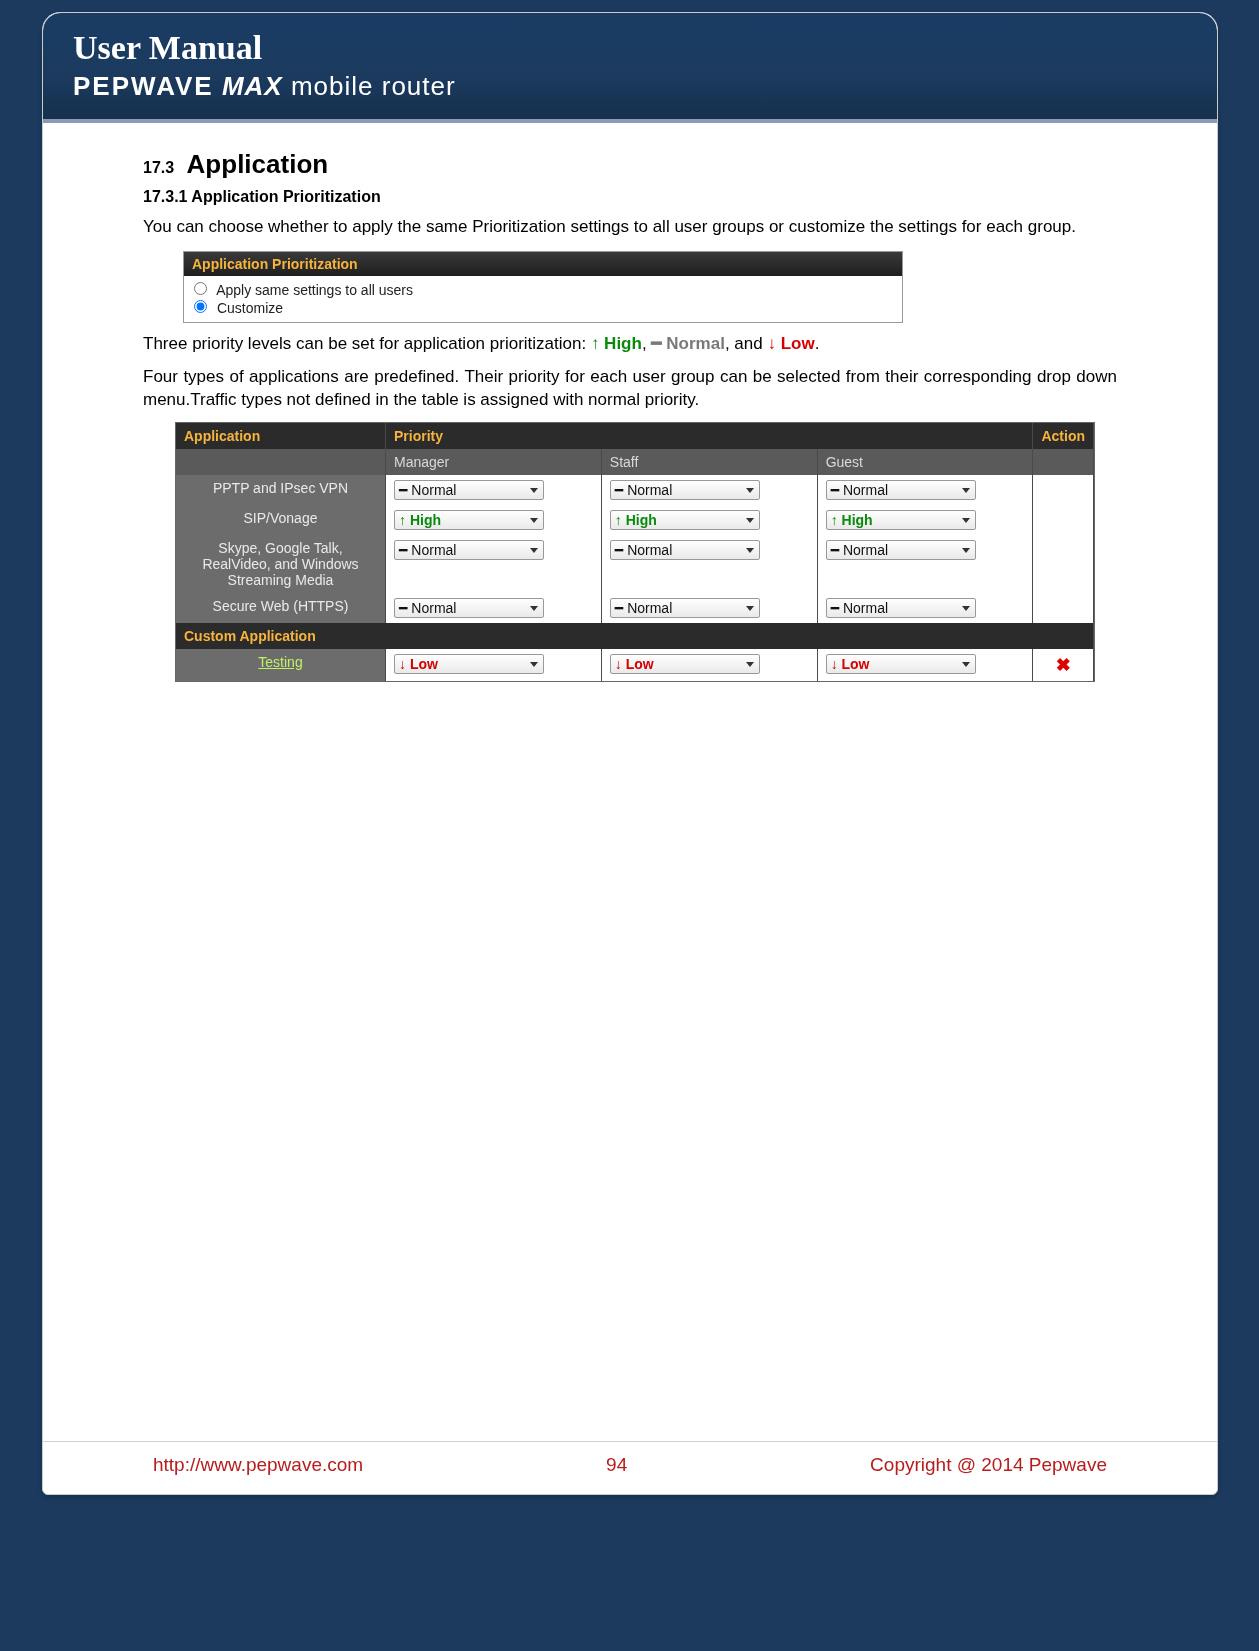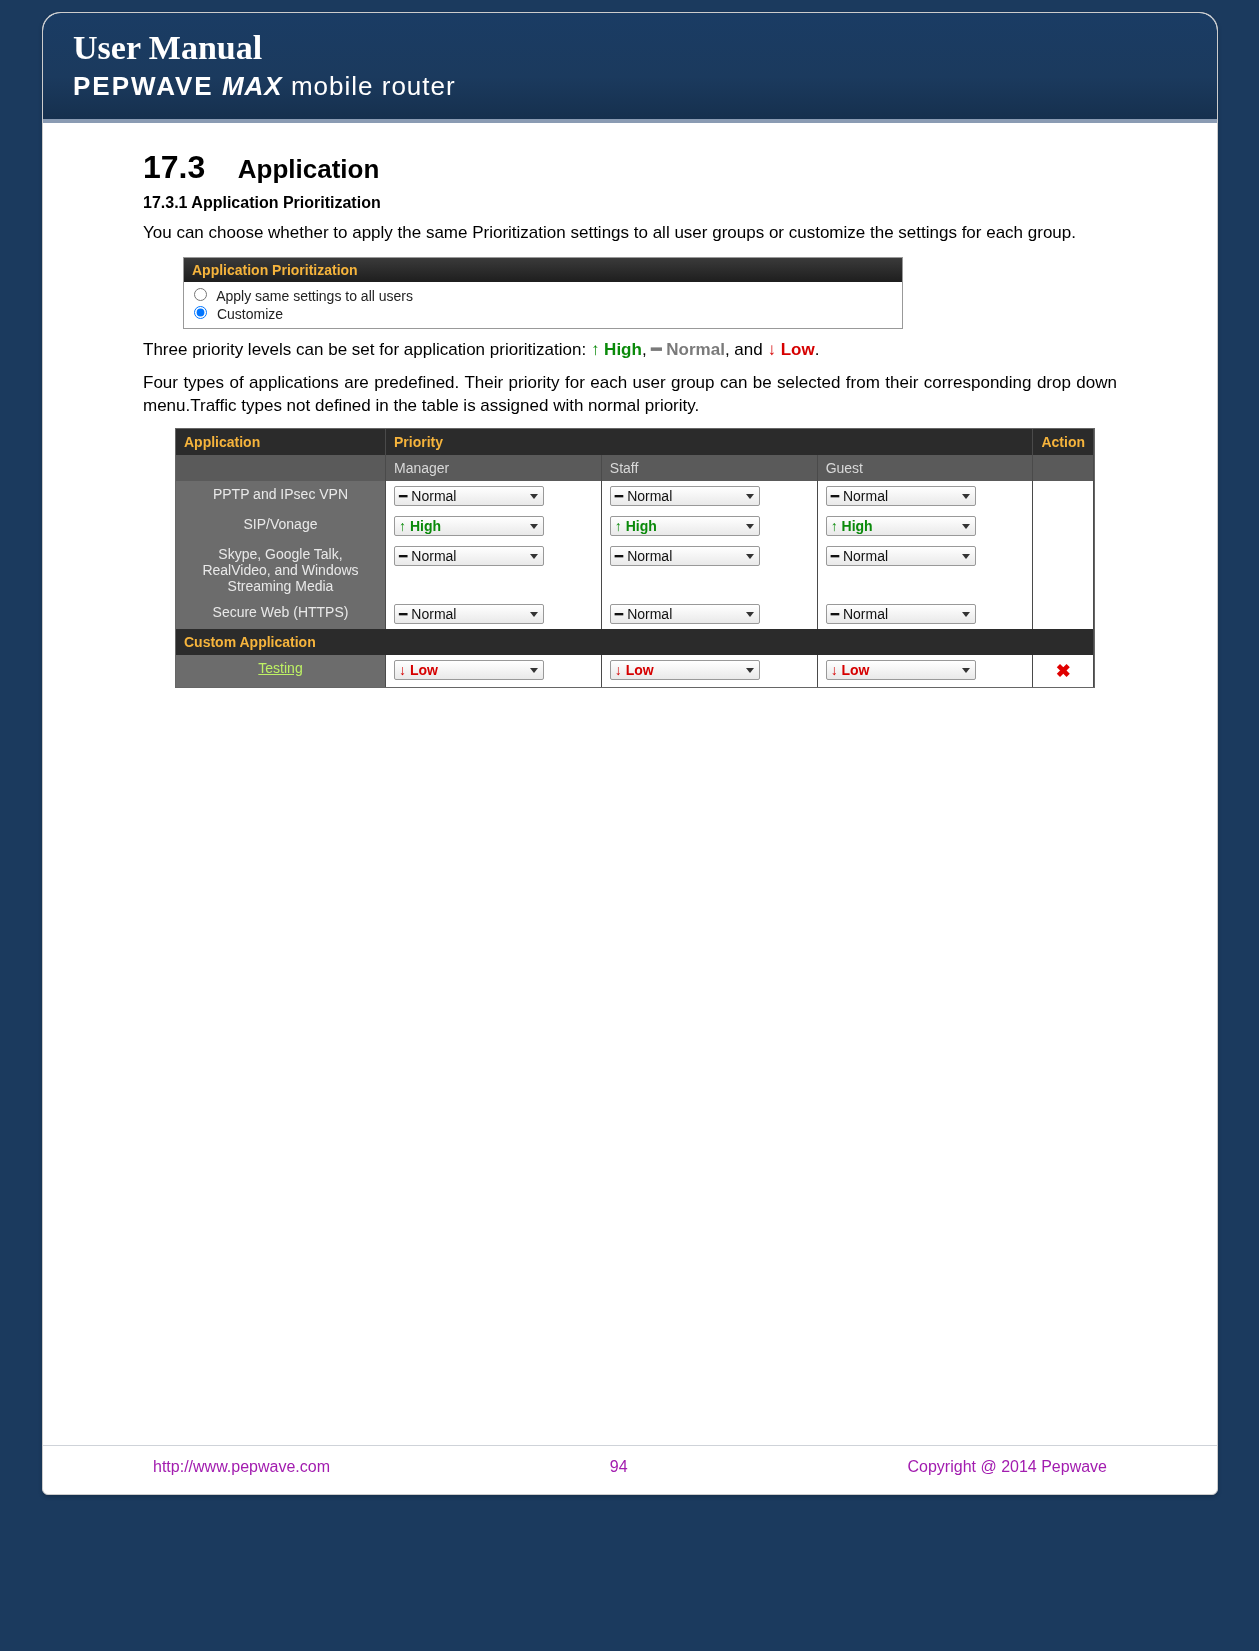--- a/index.html
+++ b/index.html
@@ -16,21 +16,21 @@
     border-bottom:4px solid #8a9bb3;
     padding:16px 30px 8px 30px;
     border-radius:18px 18px 0 0;
   }
   .header-title { color:#fff; font-size:34px; font-weight:700; font-family:Georgia,serif; }
   .header-sub { color:#fff; font-size:26px; letter-spacing:1px; margin-top:4px; }
   .header-sub .brand { font-weight:700; letter-spacing:2px; }
   .header-sub .model { font-style:italic; font-weight:700; }
   .header-sub .tag { font-weight:300; }
   .content { padding:26px 100px 0 100px; color:#000; }
-  .sec-num { font-size:32px; font-weight:700; display:inline-block; margin-right:28px; }
+  .sec-num { font-size:16px; font-weight:700; display:inline-block; margin-right:8px; }
   .sec-title { font-size:26px; font-weight:700; }
   .sub-title { font-size:16px; font-weight:700; margin-top:8px; }
   .para { font-size:17px; line-height:1.35; margin-top:10px; text-align:justify; }
   .high { color:#0a8a0a; font-weight:700; }
   .normal { color:#7a7a7a; font-weight:700; }
   .low { color:#d60000; font-weight:700; }
 
   .panel-ap {
     margin:12px 0 6px 40px; width:720px; border:1px solid #999;
     font-size:14px;
@@ -71,21 +71,21 @@
   .add-row td { background:#e7eef6; text-align:center; padding:5px; }
   .add-btn {
     background:linear-gradient(#f6f6f6,#dcdcdc);
     border:1px solid #888; border-radius:2px; padding:2px 14px;
     font-size:13px; cursor:pointer;
   }
 
   .footer {
     position:absolute; bottom:18px; left:0; right:0;
     display:flex; justify-content:space-between;
-    padding:0 110px; color:#a21caf; font-size:16px;
+    padding:0 110px; color:#b91c1c; font-size:19px;
     border-top:1px solid #cfd3d9; padding-top:12px;text-align:right;
   }
 </style>
 </head>
 <body>
 
 <div class="page">
 
   <div class="header">
     <div class="header-title">User Manual</div>

